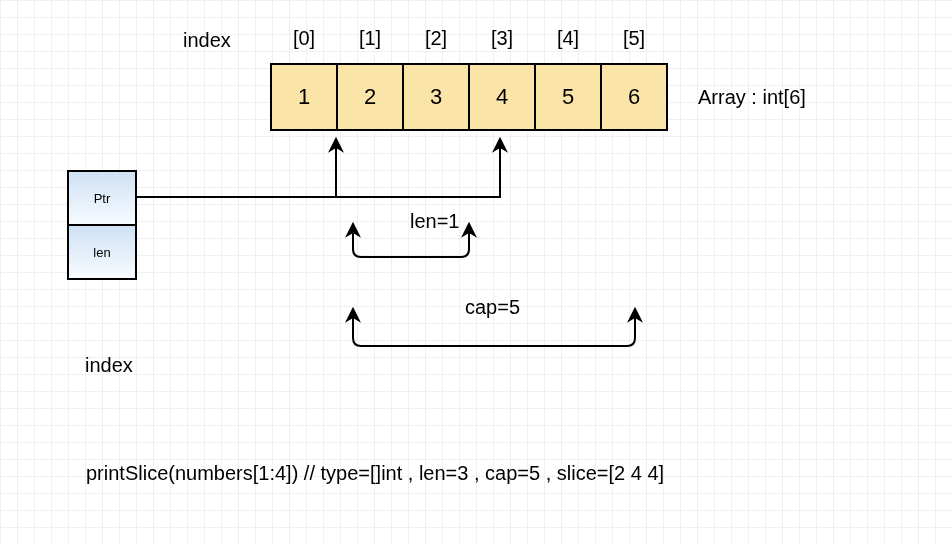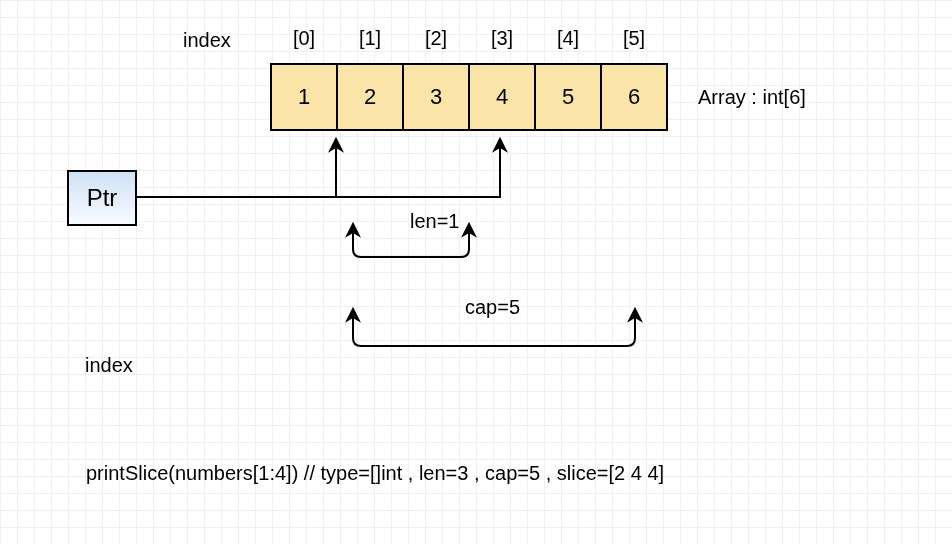--- a/index.html
+++ b/index.html
@@ -46,21 +46,21 @@
 
   
   .scell {
     width: 70px;
     height: 56px;
     border: 2px solid #000;
     background: linear-gradient(#cfe1f5, #f7fbff);
     display: flex;
     align-items: center;
     justify-content: center;
-    font-size: 24px;
+    font-size: 13px;
     margin-top: -2px;
   }
   .scell:first-child { margin-top: 0; }
   .slice-col { display: flex; flex-direction: column; }
 
   .caption { font-size: 20px; }
 
   svg.overlay {
     position: absolute;
     left: 0; top: 0;
@@ -87,20 +87,21 @@
   <div class="cell">3</div>
   <div class="cell">4</div>
   <div class="cell">5</div>
   <div class="cell">6</div>
 </div>
 
 <div class="abs caption" style="left:698px; top:86px;text-align:right;">Array : int[6]</div>
 
 <div class="abs slice-col" style="left:67px; top:170px;">
   <div class="scell">Ptr</div>
+  <div class="scell">len</div>
 </div>
 
 <div class="abs caption" style="left:85px; top:354px;">index</div>
 
 <div class="abs caption" style="left:86px; top:462px;">printSlice(numbers[1:4]) // type=[]int , len=3 , cap=5 , slice=[2 4 4]</div>
 
 <div class="abs caption" style="left:410px; top:210px;">len=1</div>
 <div class="abs caption" style="left:465px; top:296px;">cap=5</div>
 
 <svg class="overlay" width="952" height="544">

